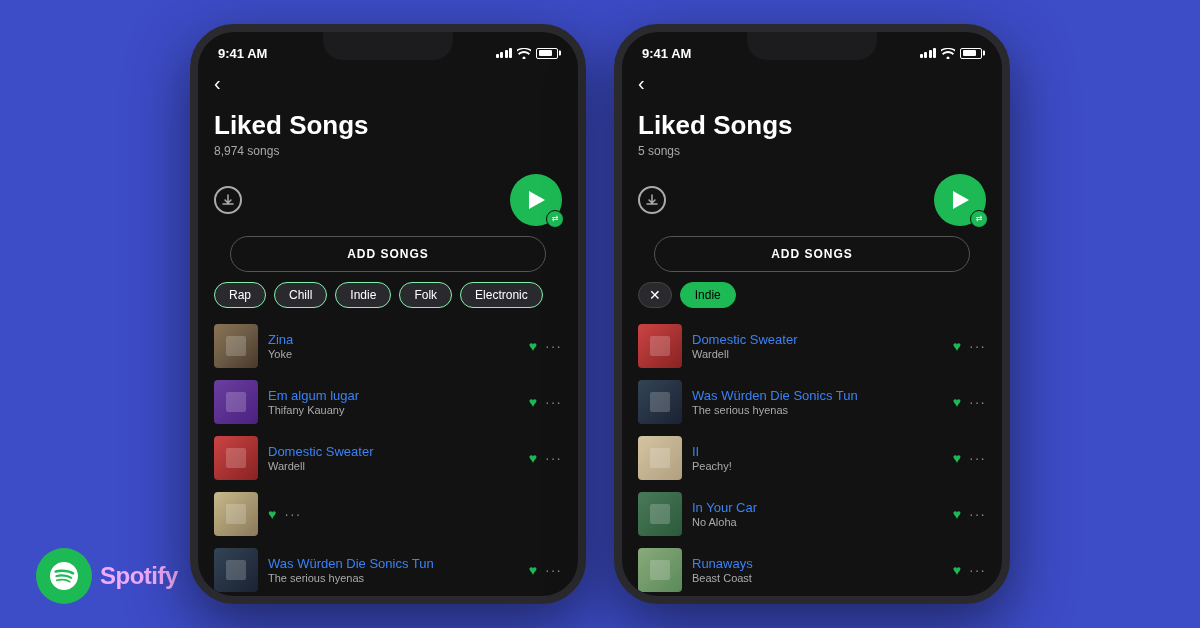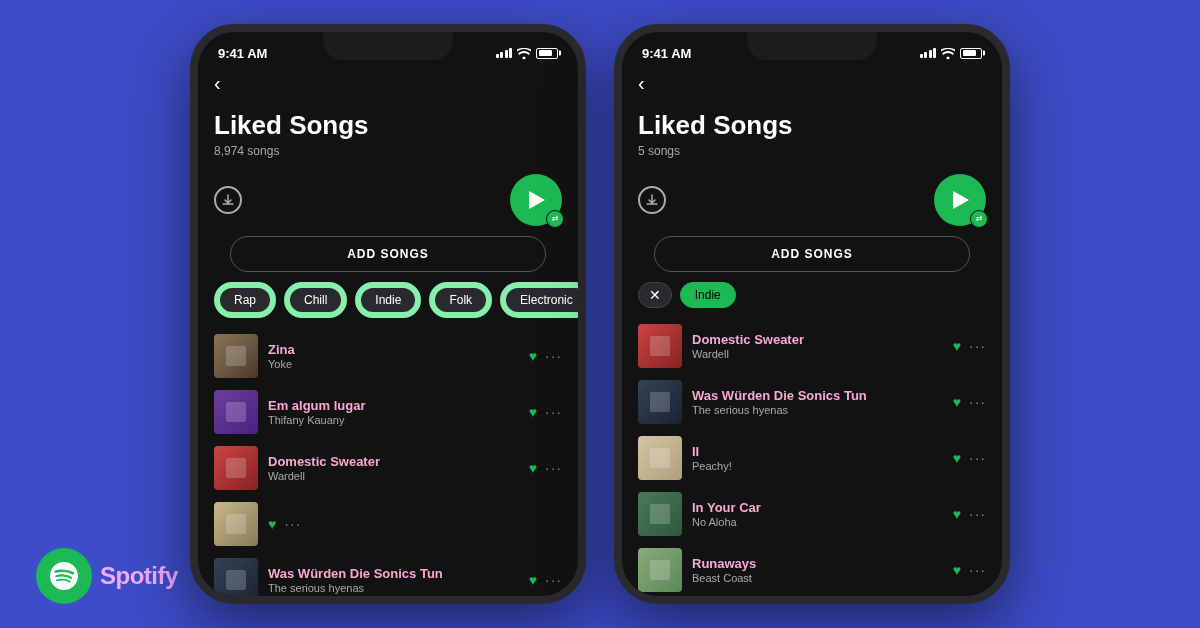--- a/index.html
+++ b/index.html
@@ -257,21 +257,21 @@
       border-radius: 20px;
       font-size: 12px;
       font-weight: 500;
       white-space: nowrap;
       cursor: pointer;
     }
 
     .chip-default {
       background: #2a2a2e;
       color: white;
-      border: 6px solid #86efac;
+      border: 1px solid #86efac;
     }
 
     .chip-active {
       background: #1DB954;
       color: black;
       border: 1px solid #1DB954;
     }
 
     .chip-close {
       background: #2a2a2e;
@@ -336,22 +336,22 @@
       border-radius: 2px;
     }
 
     .song-info {
       flex: 1;
       min-width: 0;
     }
 
     .song-title {
       font-size: 13px;
-      font-weight: 700;
-      color: #f9a8d4;
+      font-weight: 400;
+      color: #3b82f6;
       white-space: nowrap;
       overflow: hidden;
       text-overflow: ellipsis;
     }
 
     .song-artist {
       font-size: 11px;
       color: #aaa;
       margin-top: 1px;
       white-space: nowrap;

